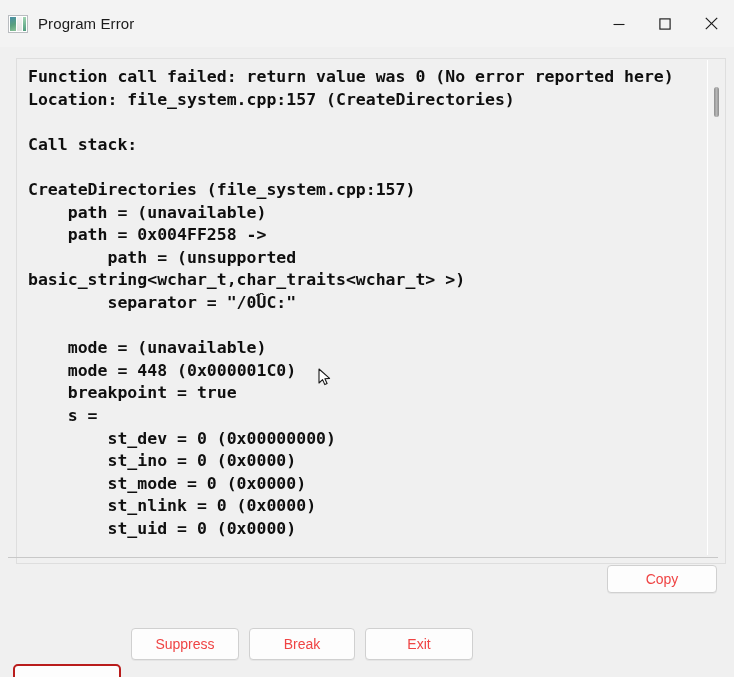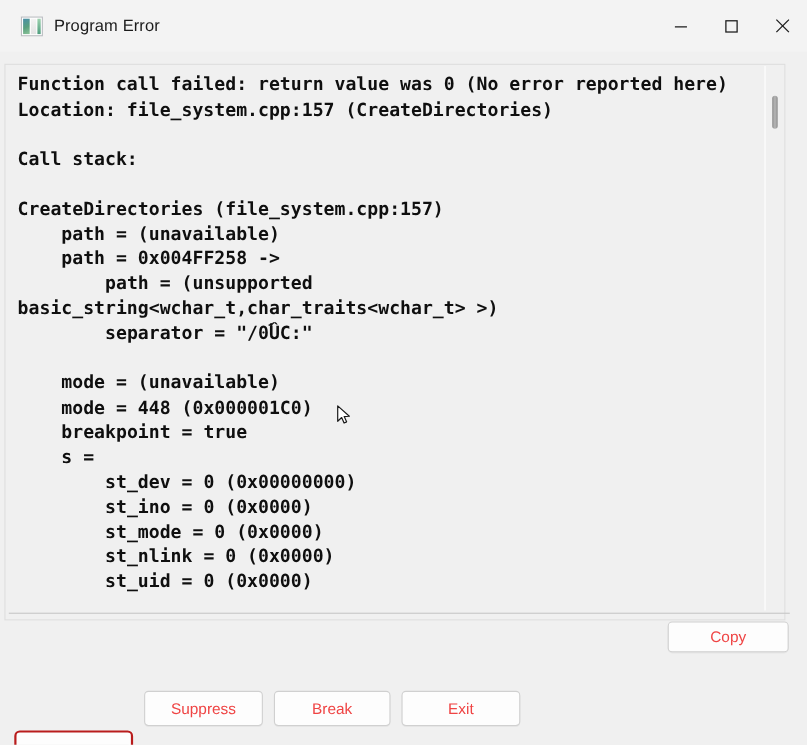--- a/index.html
+++ b/index.html
@@ -29,21 +29,21 @@
     left: 0; top: 0;
     width: 734px;
     height: 47px;
     background: #f3f3f3;
     display: flex;
     align-items: center;
   }
   #titlebar-left {
     display: flex;
     align-items: center;
-    padding-left: 19px;
+    padding-left: 8px;
     flex: 1 1 auto;
     min-width: 0;
   }
   #app-icon {
     width: 20px;
     height: 18px;
     flex: 0 0 auto;
     border: 1px solid #b9bcc0;
     background: #ffffff;
     box-sizing: border-box;
@@ -83,21 +83,21 @@
     display: flex;
     align-items: center;
     justify-content: center;
     background: transparent;
   }
   .winbtn svg { display: block; }
 
   
   #output-area {
     position: absolute;
-    left: 4px;
+    left: 16px;
     top: 58px;
     width: 710px;
     height: 506px;
     background: #f0f0f0;
     border: 1px solid #dedede;
     box-sizing: border-box;
     overflow: hidden;
     padding-left: 20px;
   }
   #output-text {

